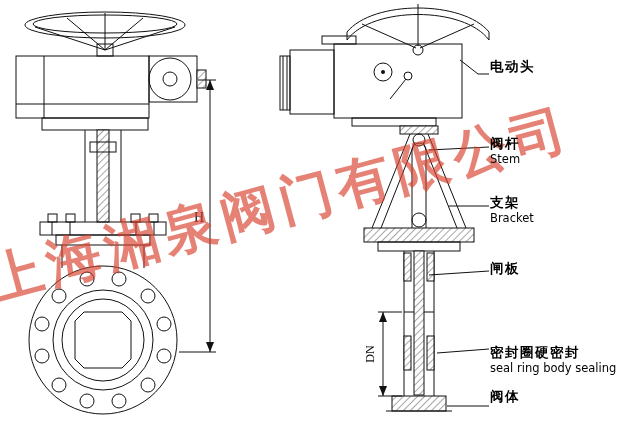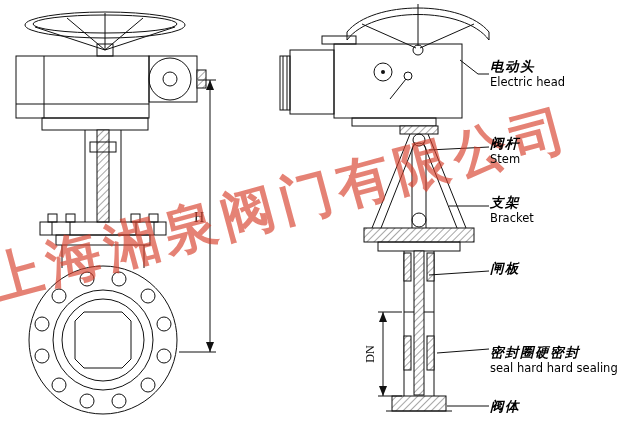--- a/index.html
+++ b/index.html
@@ -21,21 +21,21 @@
     letter-spacing: 6px;
     white-space: nowrap;
     transform: rotate(-15deg);
     transform-origin: 0 50%;
     color: #d8402c;
     opacity: 0.65;
     pointer-events: none;
     font-family: "DejaVu Sans", sans-serif;
   }
   .callout { position: absolute; left: 490px; width: 138px; color: #000; }
-  .callout .zh { font-size: 13.5px; font-weight: 700; letter-spacing: 1.5px; line-height: 1.25; font-style: italic; }
+  .callout .zh { font-size: 13.5px; font-weight: 700; letter-spacing: 1.5px; line-height: 1.25; }
   .callout .en { font-size: 11.5px; margin-top: 1px; line-height: 1.15; }
   .dim-text { font-family: "Liberation Serif", serif; }
 </style>
 </head>
 <body>
 
 <div class="canvas">
 
   <svg width="629" height="433" viewBox="0 0 629 433">
     <defs>
@@ -206,39 +206,38 @@
           <path d="M447,406 L489,406"></path>
         </g>
       </g>
     </g>
   </svg>
 
   <div class="watermark">上海湘泉阀门有限公司</div>
 
   <div class="callout" style="top:58px">
     <div class="zh">电动头</div>
-    <div class="en">Electric head</div>
   </div>
 
   <div class="callout" style="top:135px">
     <div class="zh">阀杆</div>
     <div class="en">Stem</div>
   </div>
 
   <div class="callout" style="top:194px">
     <div class="zh">支架</div>
     <div class="en">Bracket</div>
   </div>
 
   <div class="callout" style="top:260px">
     <div class="zh">闸板</div>
   </div>
 
   <div class="callout" style="top:344px">
     <div class="zh">密封圈硬密封</div>
-    <div class="en">seal hard hard sealing</div>
-  </div>
-
-  <div class="callout" style="top:398px">
+    <div class="en">seal ring body sealing</div>
+  </div>
+
+  <div class="callout" style="top:388px">
     <div class="zh">阀体</div>
   </div>
 
 </div>
 
 </body></html>

